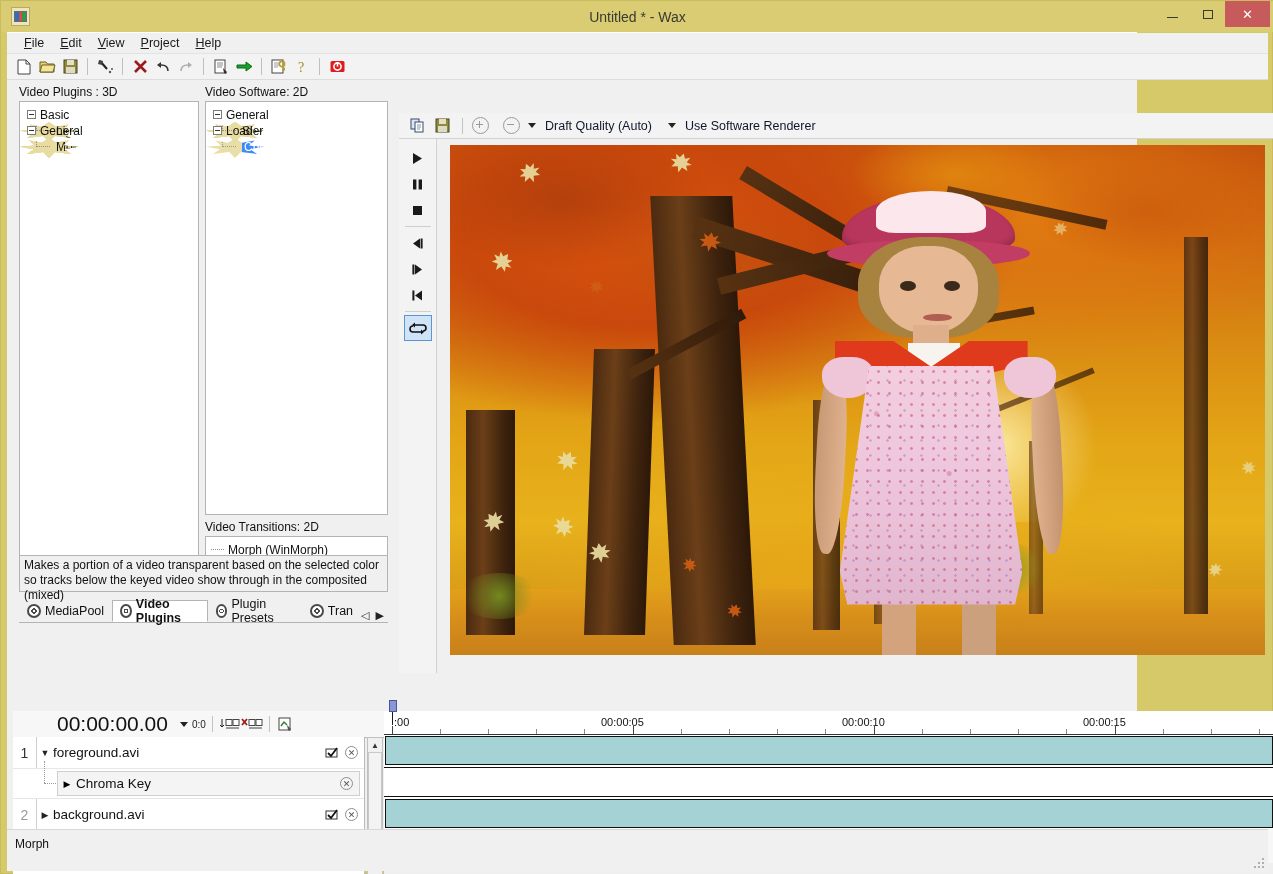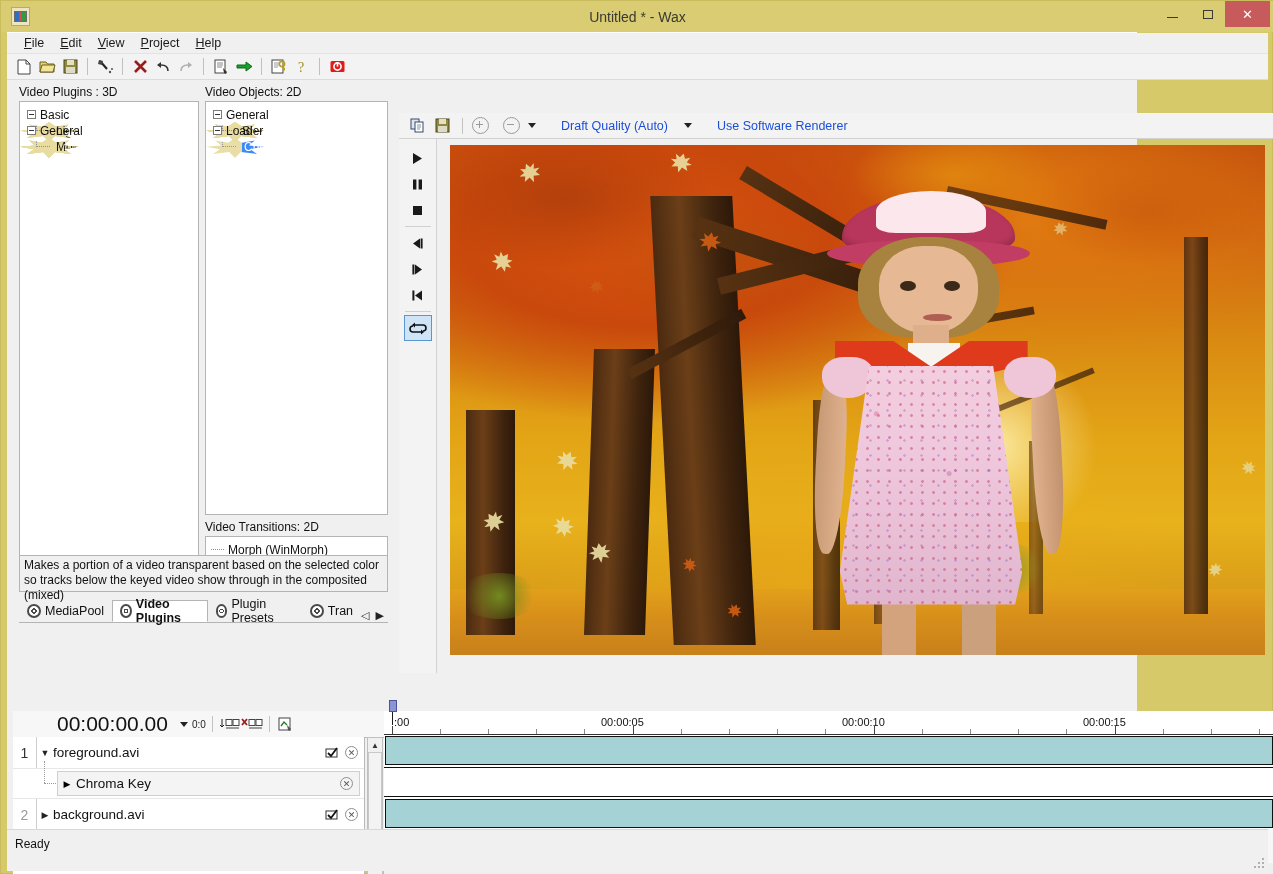--- a/index.html
+++ b/index.html
@@ -124,21 +124,21 @@
   .tabnav{margin-left:auto;display:flex;align-items:center;gap:6px;padding-right:4px;font-size:11px;color:#222;}
 
   
   .previewdock{position:absolute;left:392px;top:52px;width:875px;height:588px;}
   .pvtoolbar{
     position:absolute;left:0;top:28px;width:875px;height:26px;background:#f3f3f3;
     border-bottom:1px solid #d2d2d2;display:flex;align-items:center;padding-left:8px;
     box-sizing:border-box;gap:2px;
   }
   .pvtoolbar .sep{width:1px;height:16px;background:#c3c3c3;margin:0 7px;}
-  .pvtoolbar .txt{font-size:12.5px;color:#1d4ed8;margin-left:20px;}
+  .pvtoolbar .txt{font-size:12.5px;color:#0f172a;margin-left:4px;}
   .caret{width:0;height:0;border-left:4px solid transparent;border-right:4px solid transparent;border-top:5px solid #222;display:inline-block;margin:0 3px 0 6px;}
   .circbtn{width:15px;height:15px;border-radius:50%;border:1px solid #9a9a9a;position:relative;display:inline-block;}
   .circbtn::before{content:"";position:absolute;left:3px;top:6px;width:7px;height:1px;background:#9a9a9a;}
   .circbtn.plus::after{content:"";position:absolute;left:6px;top:3px;width:1px;height:7px;background:#9a9a9a;}
 
   .transportbar{
     position:absolute;left:0;top:54px;width:38px;height:534px;background:#f3f3f3;
     border-right:1px solid #d2d2d2;padding-top:6px;box-sizing:border-box;
   }
   .tp{width:28px;height:26px;margin:0 auto;display:flex;align-items:center;justify-content:center;cursor:default;}
@@ -418,21 +418,21 @@
             <div class="tnode leaf"><span class="lbl">Text 3D</span></div>
             <div class="tnode leaf"><span class="lbl">Shatter</span></div>
             <div class="tnode leaf"><span class="lbl">Vortex</span></div>
             <div class="tnode leaf"><span class="lbl">Particles</span></div>
             <div class="tnode leaf last"><span class="lbl">Model Loader</span></div>
           </div>
         </div>
       </div>
 
       <div class="col2d">
-        <div class="panel-label">Video Objects: 2D</div>
+        <div class="panel-label">Video Software: 2D</div>
         <div class="tree">
           <div style="padding:4px 0 0 0;">
             <div class="tnode root"><span class="exp"></span><span class="lbl">General</span></div>
             <div class="tnode leaf"><span class="lbl">Texture Generator</span></div>
             <div class="tnode leaf"><span class="lbl">Quick 3d</span></div>
             <div class="tnode leaf"><span class="lbl">PixelStretch</span></div>
             <div class="tnode leaf"><span class="lbl">RotoMate</span></div>
             <div class="tnode leaf"><span class="lbl">Warp (WinMorph)</span></div>
             <div class="tnode leaf last"><span class="lbl">Shatter Image</span></div>
             <div class="tnode root"><span class="exp"></span><span class="lbl">Loader</span></div>
@@ -747,21 +747,21 @@
 
       <div class="hscroll">
         <div class="hsleft">◀</div>
         <div class="hsthumb"></div>
         <div class="hstrack"></div>
         <div class="hsright">▶</div>
       </div>
     </div>
 
     <div class="statusbar">
-      <div class="txt">Ready</div>
+      <div class="txt">Morph</div>
       <div class="grip">
         <i style="right:0;bottom:0;"></i>
           <i style="right:4px;bottom:0;"></i>
           <i style="right:8px;bottom:0;"></i>
         <i style="right:0;bottom:4px;"></i>
           <i style="right:4px;bottom:4px;"></i>
         <i style="right:0;bottom:8px;"></i>
       </div>
     </div>
 

